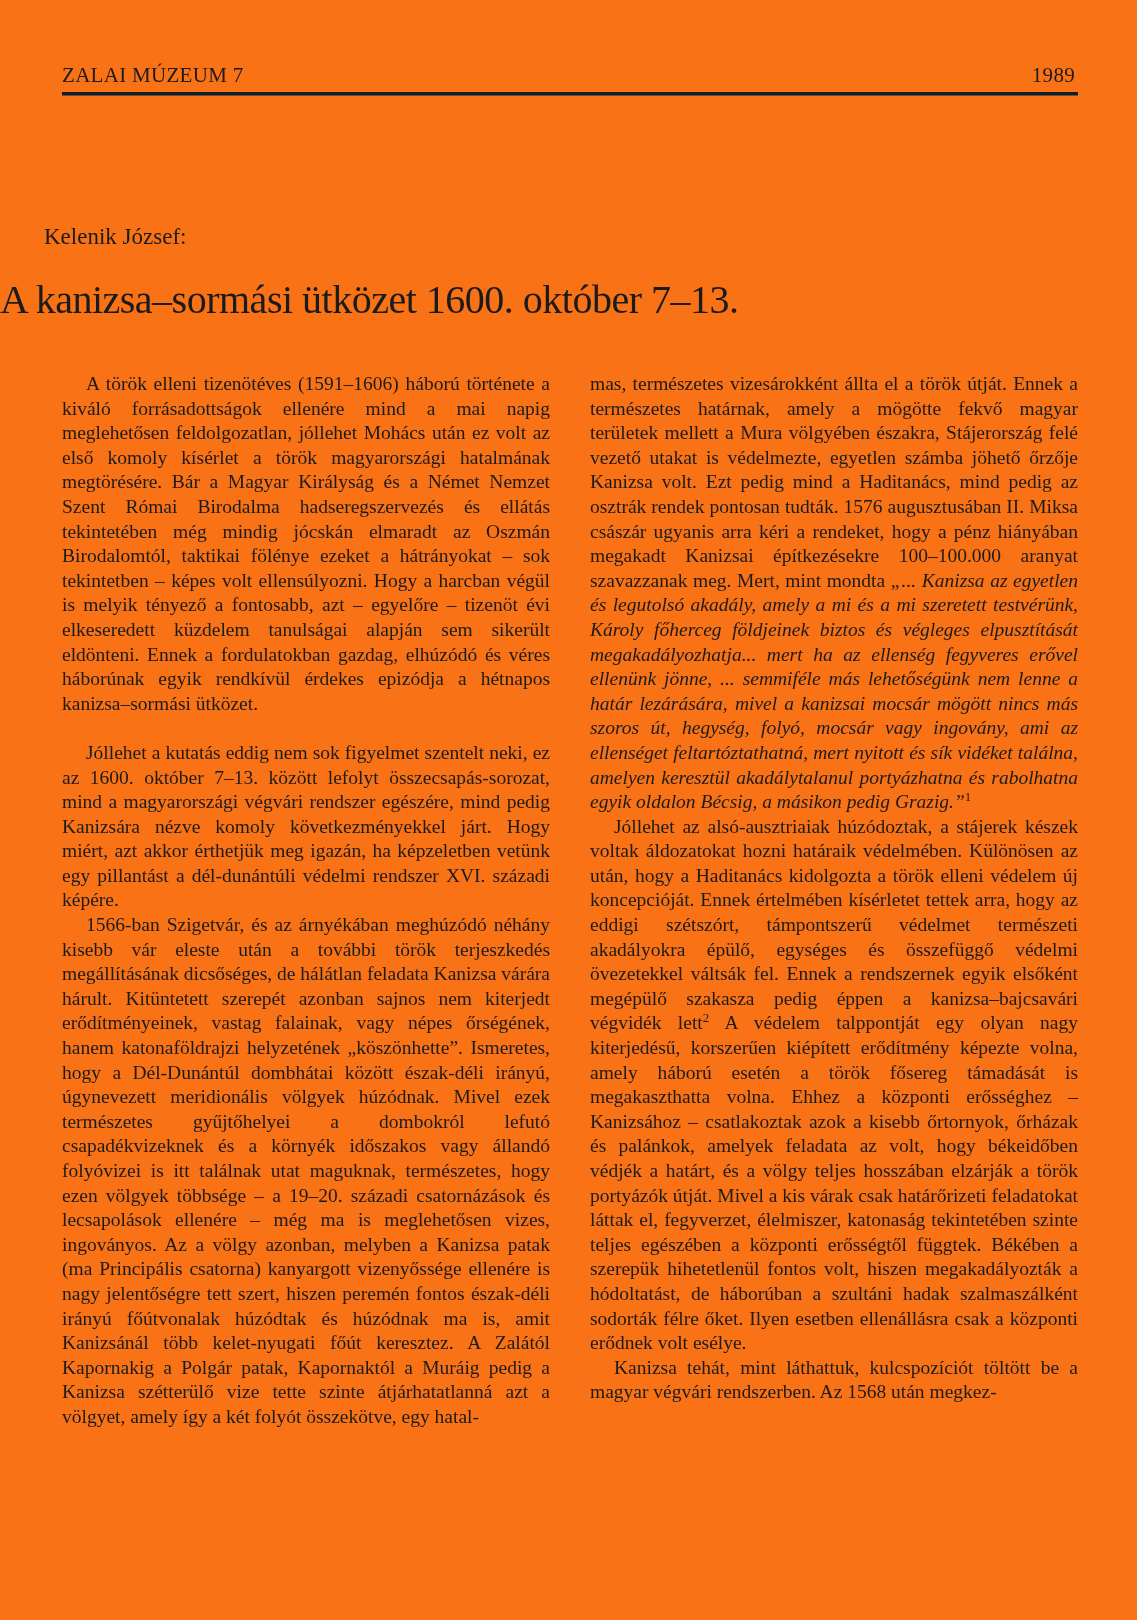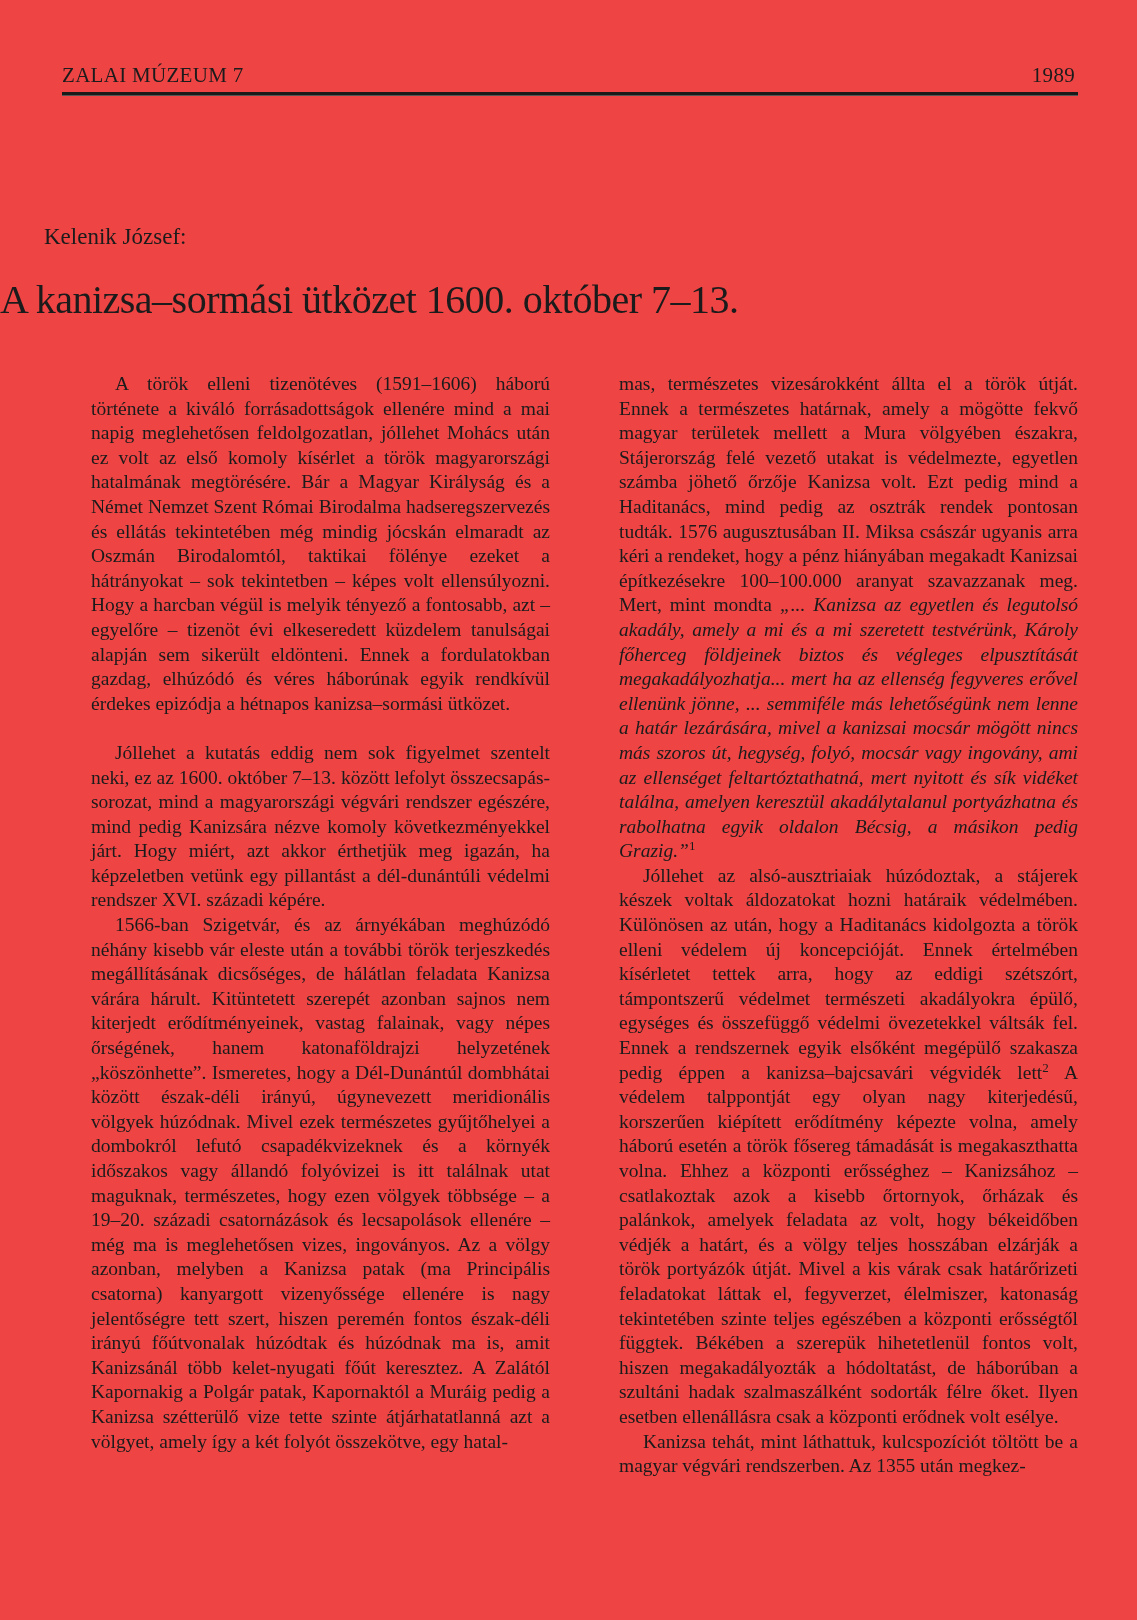--- a/index.html
+++ b/index.html
@@ -11,21 +11,21 @@
     height: 1620px;
     background: #ffffff;
     font-family: "Liberation Serif", "DejaVu Serif", serif;
     color: #1b1b1b;
     position: relative;
     overflow: hidden;
   }
   .page {
     position: absolute;
     inset: 0;
-    background: #ef4444;
+    background: #f97316;
     text-decoration: underline;
   }
   .running-head {
     position: absolute;
     top: 63px;
     left: 62px;
     width: 1013px;
     display: flex;
     justify-content: space-between;
     align-items: baseline;
@@ -66,21 +66,20 @@
     left: 62px;
     width: 1016px;
     display: flex;
     gap: 40px;
   }
   .col {
     width: 488px;
     font-size: 19.5px;
     line-height: 24.6px;
     text-align: justify;
-    margin-left: 29px;
   }
   .col p {
     margin: 0;
     text-indent: 24px;
   }
   .col p.no-indent {
     text-indent: 0;
   }
   .col p.space-after {
     margin-bottom: 24.6px;
@@ -114,18 +113,18 @@
 
     <div class="col">
       <p class="space-after">A török elleni tizenötéves (1591–1606) háború története a kiváló forrásadottságok ellenére mind a mai napig meglehetősen feldolgozatlan, jóllehet Mohács után ez volt az első komoly kísérlet a török magyarországi hatalmának megtörésére. Bár a Magyar Királyság és a Német Nemzet Szent Római Birodalma hadseregszervezés és ellátás tekintetében még mindig jócskán elmaradt az Oszmán Birodalomtól, taktikai fölénye ezeket a hátrányokat – sok tekintetben – képes volt ellensúlyozni. Hogy a harcban végül is melyik tényező a fontosabb, azt – egyelőre – tizenöt évi elkeseredett küzdelem tanulságai alapján sem sikerült eldönteni. Ennek a fordulatokban gazdag, elhúzódó és véres háborúnak egyik rendkívül érdekes epizódja a hétnapos kanizsa–sormási ütközet.</p>
       <p>Jóllehet a kutatás eddig nem sok figyelmet szentelt neki, ez az 1600. október 7–13. között lefolyt összecsapás-sorozat, mind a magyarországi végvári rendszer egészére, mind pedig Kanizsára nézve komoly következményekkel járt. Hogy miért, azt akkor érthetjük meg igazán, ha képzeletben vetünk egy pillantást a dél-dunántúli védelmi rendszer XVI. századi képére.</p>
       <p>1566-ban Szigetvár, és az árnyékában meghúzódó néhány kisebb vár eleste után a további török terjeszkedés megállításának dicsőséges, de hálátlan feladata Kanizsa várára hárult. Kitüntetett szerepét azonban sajnos nem kiterjedt erődítményeinek, vastag falainak, vagy népes őrségének, hanem katonaföldrajzi helyzetének „köszönhette”. Ismeretes, hogy a Dél-Dunántúl dombhátai között észak-déli irányú, úgynevezett meridionális völgyek húzódnak. Mivel ezek természetes gyűjtőhelyei a dombokról lefutó csapadékvizeknek és a környék időszakos vagy állandó folyóvizei is itt találnak utat maguknak, természetes, hogy ezen völgyek többsége – a 19–20. századi csatornázások és lecsapolások ellenére – még ma is meglehetősen vizes, ingoványos. Az a völgy azonban, melyben a Kanizsa patak (ma Principális csatorna) kanyargott vizenyőssége ellenére is nagy jelentőségre tett szert, hiszen peremén fontos észak-déli irányú főútvonalak húzódtak és húzódnak ma is, amit Kanizsánál több kelet-nyugati főút keresztez. A Zalától Kapornakig a Polgár patak, Kapornaktól a Muráig pedig a Kanizsa szétterülő vize tette szinte átjárhatatlanná azt a völgyet, amely így a két folyót összekötve, egy hatal-</p>
     </div>
 
     <div class="col">
       <p class="no-indent"><span>mas, természetes vizesárokként állta el a török útját. Ennek a természetes határnak, amely a mögötte fekvő magyar területek mellett a Mura völgyében északra, Stájerország felé vezető utakat is védelmezte, egyetlen számba jöhető őrzője Kanizsa volt. Ezt pedig mind a Haditanács, mind pedig az osztrák rendek pontosan tudták. 1576 augusztusában II. Miksa császár ugyanis arra kéri a rendeket, hogy a pénz hiányában megakadt Kanizsai építkezésekre 100–100.000 aranyat szavazzanak meg. Mert, mint mondta </span><span class="italic">„... Kanizsa az egyetlen és legutolsó akadály, amely a mi és a mi szeretett testvérünk, Károly főherceg földjeinek biztos és végleges elpusztítását megakadályozhatja... mert ha az ellenség fegyveres erővel ellenünk jönne, ... semmiféle más lehetőségünk nem lenne a határ lezárására, mivel a kanizsai mocsár mögött nincs más szoros út, hegység, folyó, mocsár vagy ingovány, ami az ellenséget feltartóztathatná, mert nyitott és sík vidéket találna, amelyen keresztül akadálytalanul portyázhatna és rabolhatna egyik oldalon Bécsig, a másikon pedig Grazig.”</span><sup class="fnref">1</sup></p>
       <p><span>Jóllehet az alsó-ausztriaiak húzódoztak, a stájerek készek voltak áldozatokat hozni határaik védelmében. Különösen az után, hogy a Haditanács kidolgozta a török elleni védelem új koncepcióját. Ennek értelmében kísérletet tettek arra, hogy az eddigi szétszórt, támpontszerű védelmet természeti akadályokra épülő, egységes és összefüggő védelmi övezetekkel váltsák fel. Ennek a rendszernek egyik elsőként megépülő szakasza pedig éppen a kanizsa–bajcsavári végvidék lett</span><sup class="fnref">2</sup><span> A védelem talppontját egy olyan nagy kiterjedésű, korszerűen kiépített erődítmény képezte volna, amely háború esetén a török fősereg támadását is megakaszthatta volna. Ehhez a központi erősséghez – Kanizsához – csatlakoztak azok a kisebb őrtornyok, őrházak és palánkok, amelyek feladata az volt, hogy békeidőben védjék a határt, és a völgy teljes hosszában elzárják a török portyázók útját. Mivel a kis várak csak határőrizeti feladatokat láttak el, fegyverzet, élelmiszer, katonaság tekintetében szinte teljes egészében a központi erősségtől függtek. Békében a szerepük hihetetlenül fontos volt, hiszen megakadályozták a hódoltatást, de háborúban a szultáni hadak szalmaszálként sodorták félre őket. Ilyen esetben ellenállásra csak a központi erődnek volt esélye.</span></p>
-      <p>Kanizsa tehát, mint láthattuk, kulcspozíciót töltött be a magyar végvári rendszerben. Az 1355 után megkez-</p>
+      <p>Kanizsa tehát, mint láthattuk, kulcspozíciót töltött be a magyar végvári rendszerben. Az 1568 után megkez-</p>
     </div>
 
   </div>
 
 </div>
 
 </body></html>

